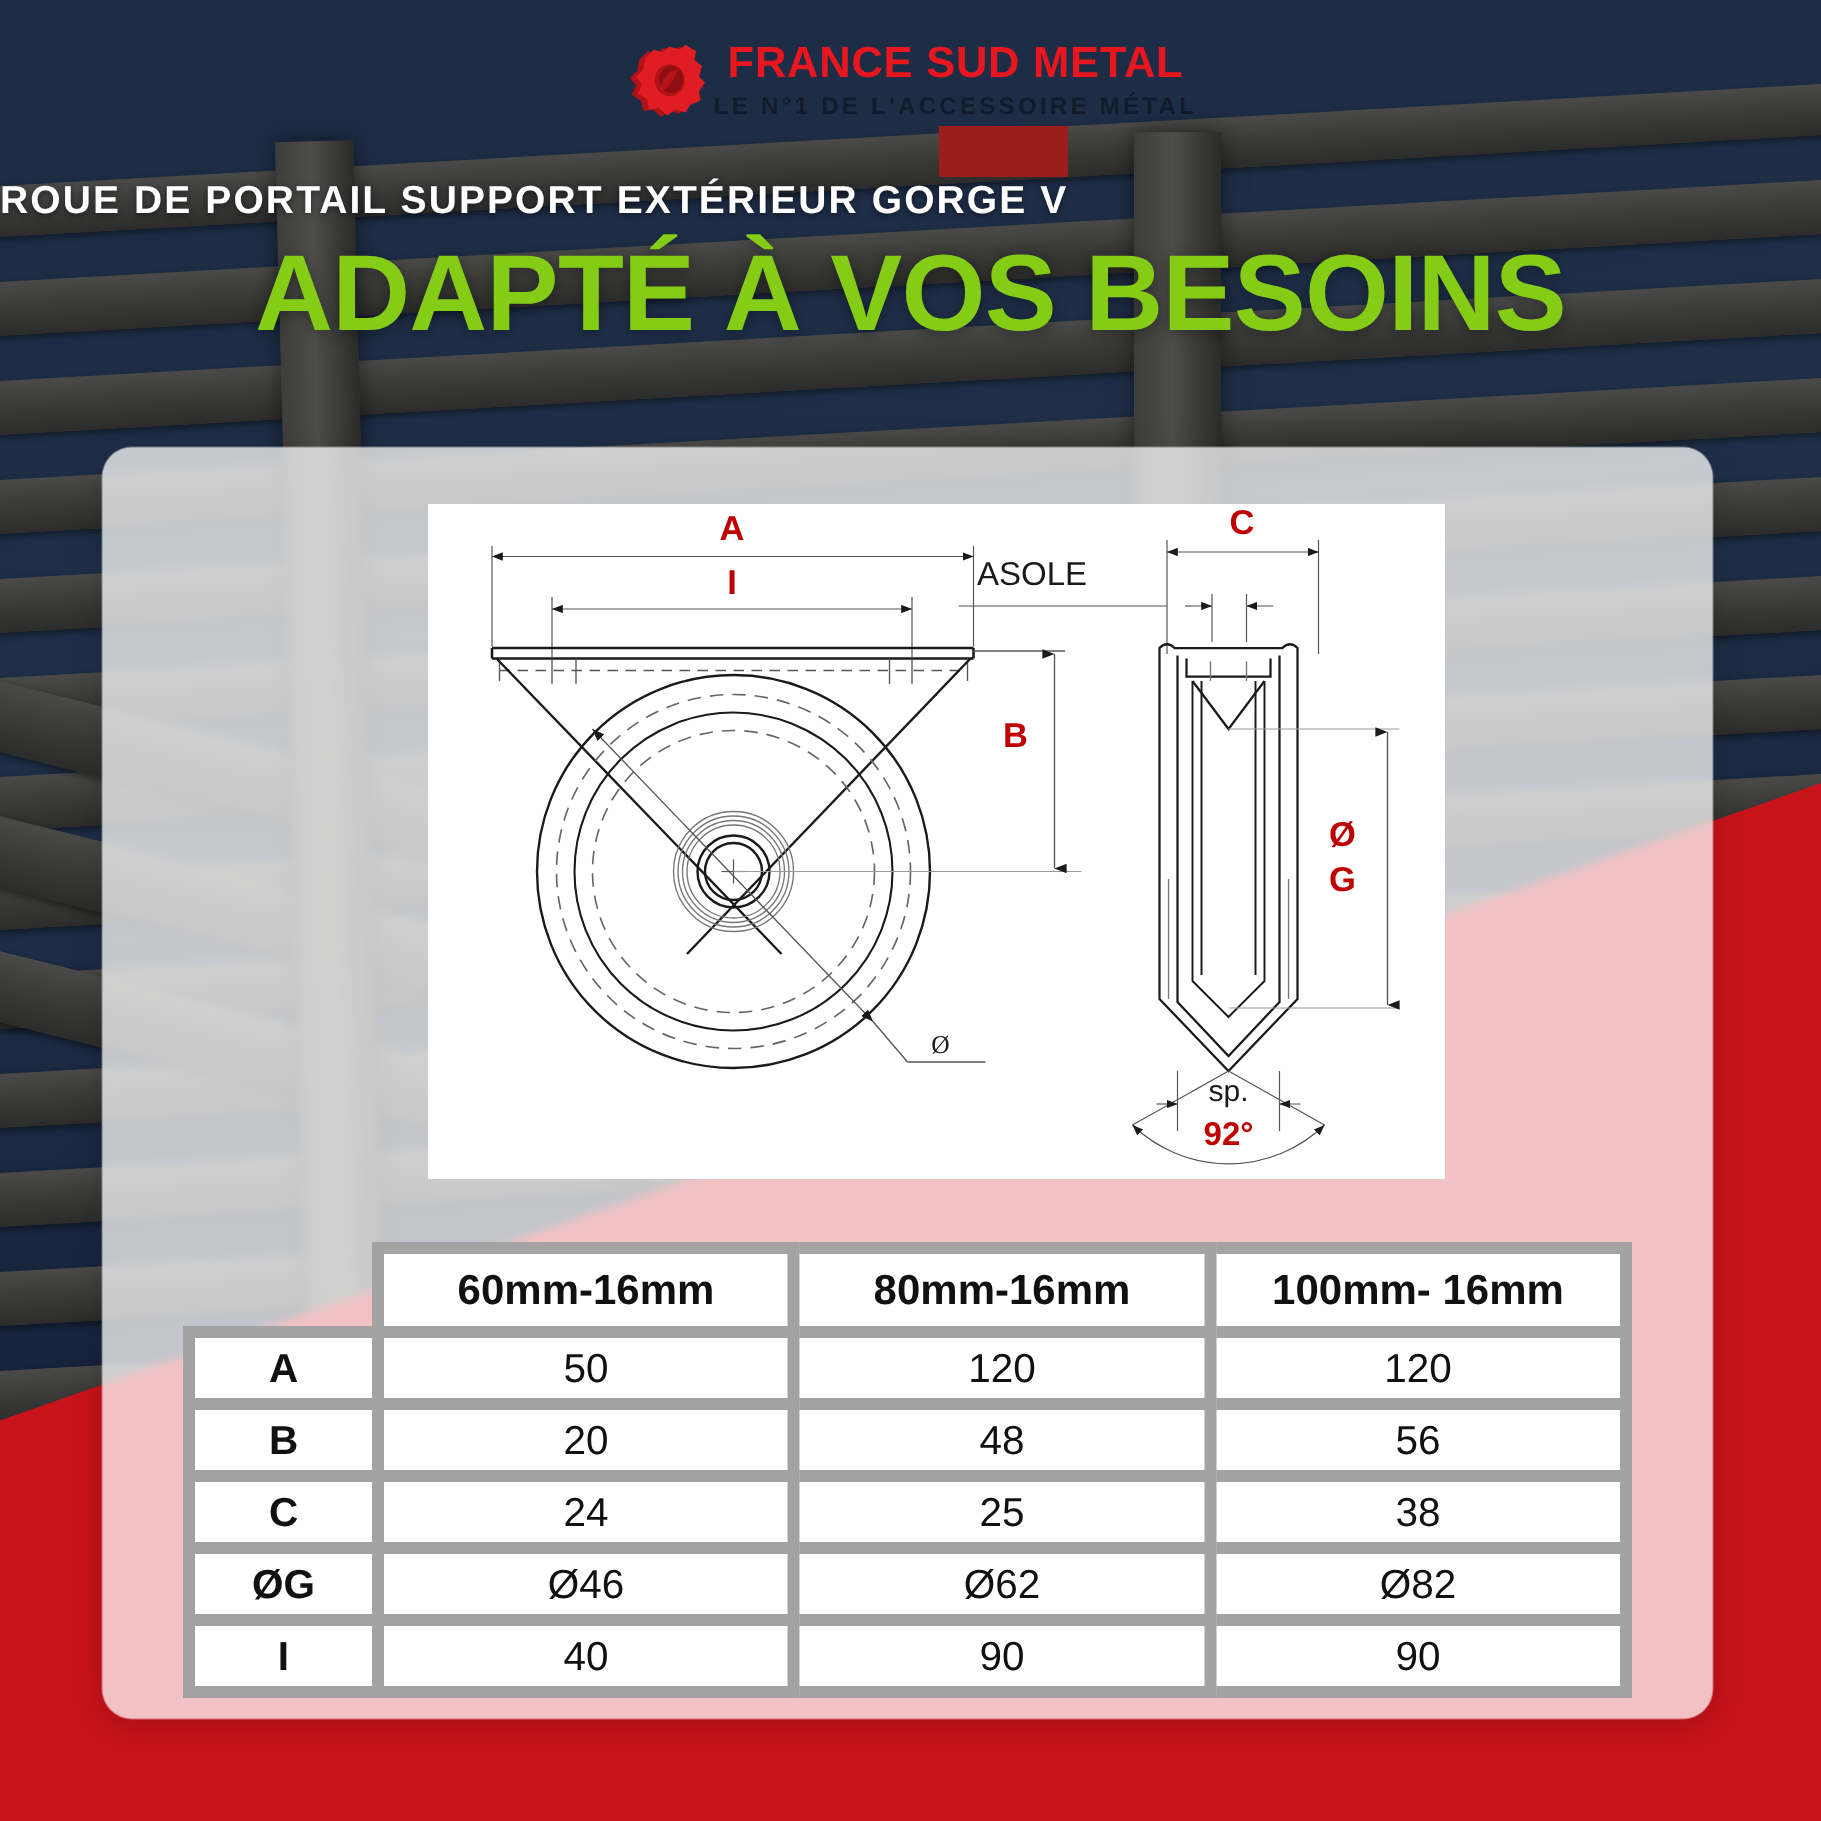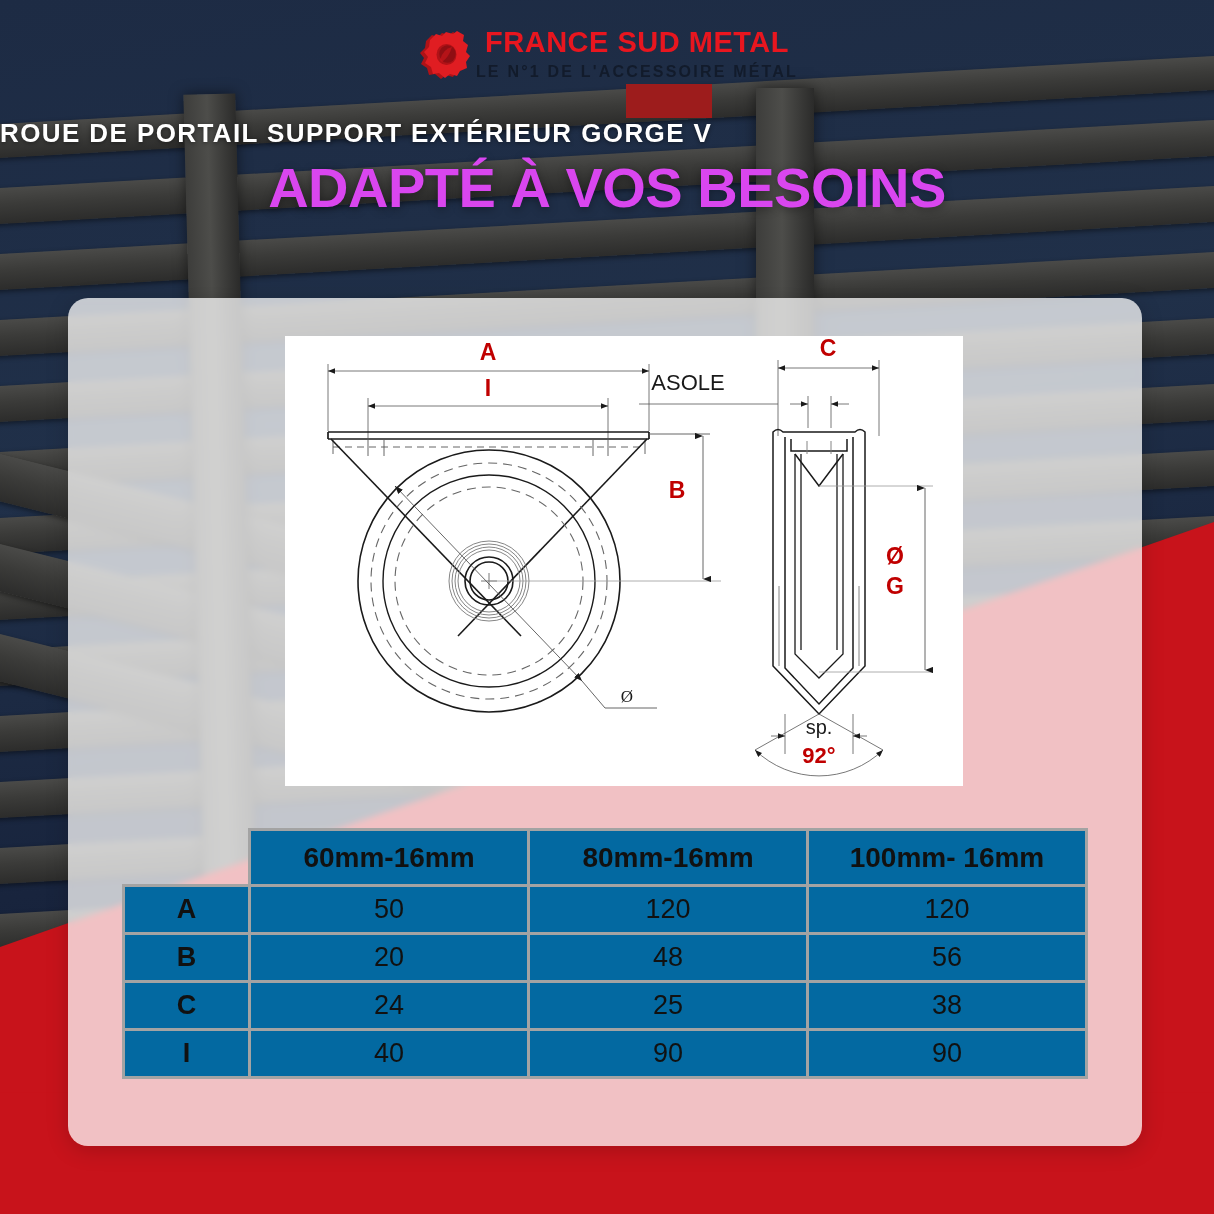--- a/index.html
+++ b/index.html
@@ -57,21 +57,20 @@
     left: 0; top: 0; width: 100%; height: 100%;
     background: #c8131b;
     clip-path: polygon(0 90%, 100% 90%, 100% 100%, 0 100%);
   }
 
   
   .logo-wrap {
     position: absolute;
     left: 0; right: 0; top: 28px;
     display: flex;
-    align-items: center;
     justify-content: center;
     gap: 4px;
     z-index: 6;
   }
   .gear-icon { width: 56px; height: 52px; flex: none; }
   .logo-text { display: flex; flex-direction: column; align-items: center; }
   .logo-main {
     font-size: 29px;
     font-weight: 700;
     letter-spacing: 0.5px;
@@ -96,22 +95,22 @@
     font-weight: 600;
     letter-spacing: 1.4px;
     z-index: 6;
     text-shadow: 0 1px 4px rgba(0,0,0,.45);
   }
 
   .headline {
     position: absolute;
     left: 0; right: 0; top: 160px;
     text-align: center;
-    color: #d946ef;
-    font-size: 56px;
+    color: #84cc16;
+    font-size: 72px;
     font-weight: 700;
     letter-spacing: -0.5px;
     line-height: 1.0;
     z-index: 6;
     text-shadow: 0 2px 10px rgba(0,0,0,.35);
   }
 
   
   .card {
     position: absolute;
@@ -142,22 +141,22 @@
   .spec-table {
     position: absolute;
     left: 122px;
     top: 828px;
     width: 966px;
     border-collapse: collapse;
     z-index: 7;
     table-layout: fixed;
   }
   .spec-table td, .spec-table th {
-    border: 3px solid #a3a3a3;
-    background: #0369a1;
+    border: 8px solid #a3a3a3;
+    background: #ffffff;
     text-align: center;
     vertical-align: middle;
     color: #111111;
     font-size: 27px;
     height: 48px;
     padding: 0;
     font-weight: 400;
   }
   .spec-table th {
     font-size: 28px;
@@ -423,20 +422,26 @@
         <td>48</td>
         <td>56</td>
       </tr>
       <tr>
         <td class="row-label">C</td>
         <td>24</td>
         <td>25</td>
         <td>38</td>
       </tr>
       <tr>
+        <td class="row-label">ØG</td>
+        <td>Ø46</td>
+        <td>Ø62</td>
+        <td>Ø82</td>
+      </tr>
+      <tr>
         <td class="row-label">I</td>
         <td>40</td>
         <td>90</td>
         <td>90</td>
       </tr>
     </tbody>
   </table>
 
 </div>
 

